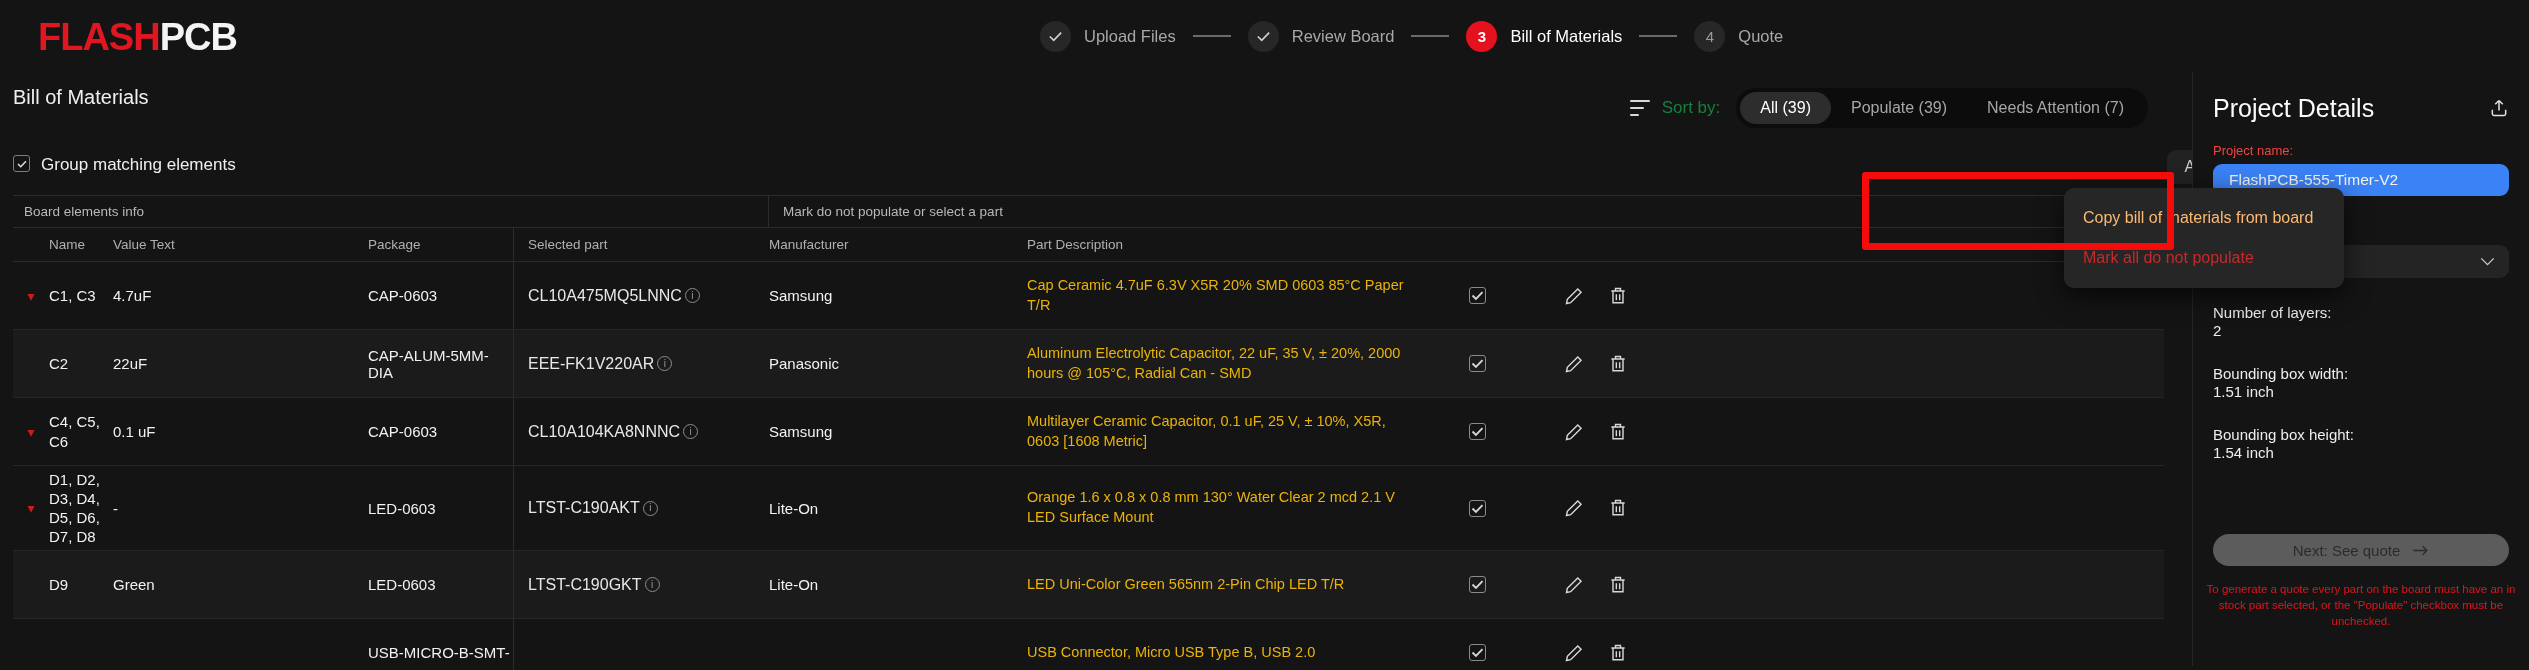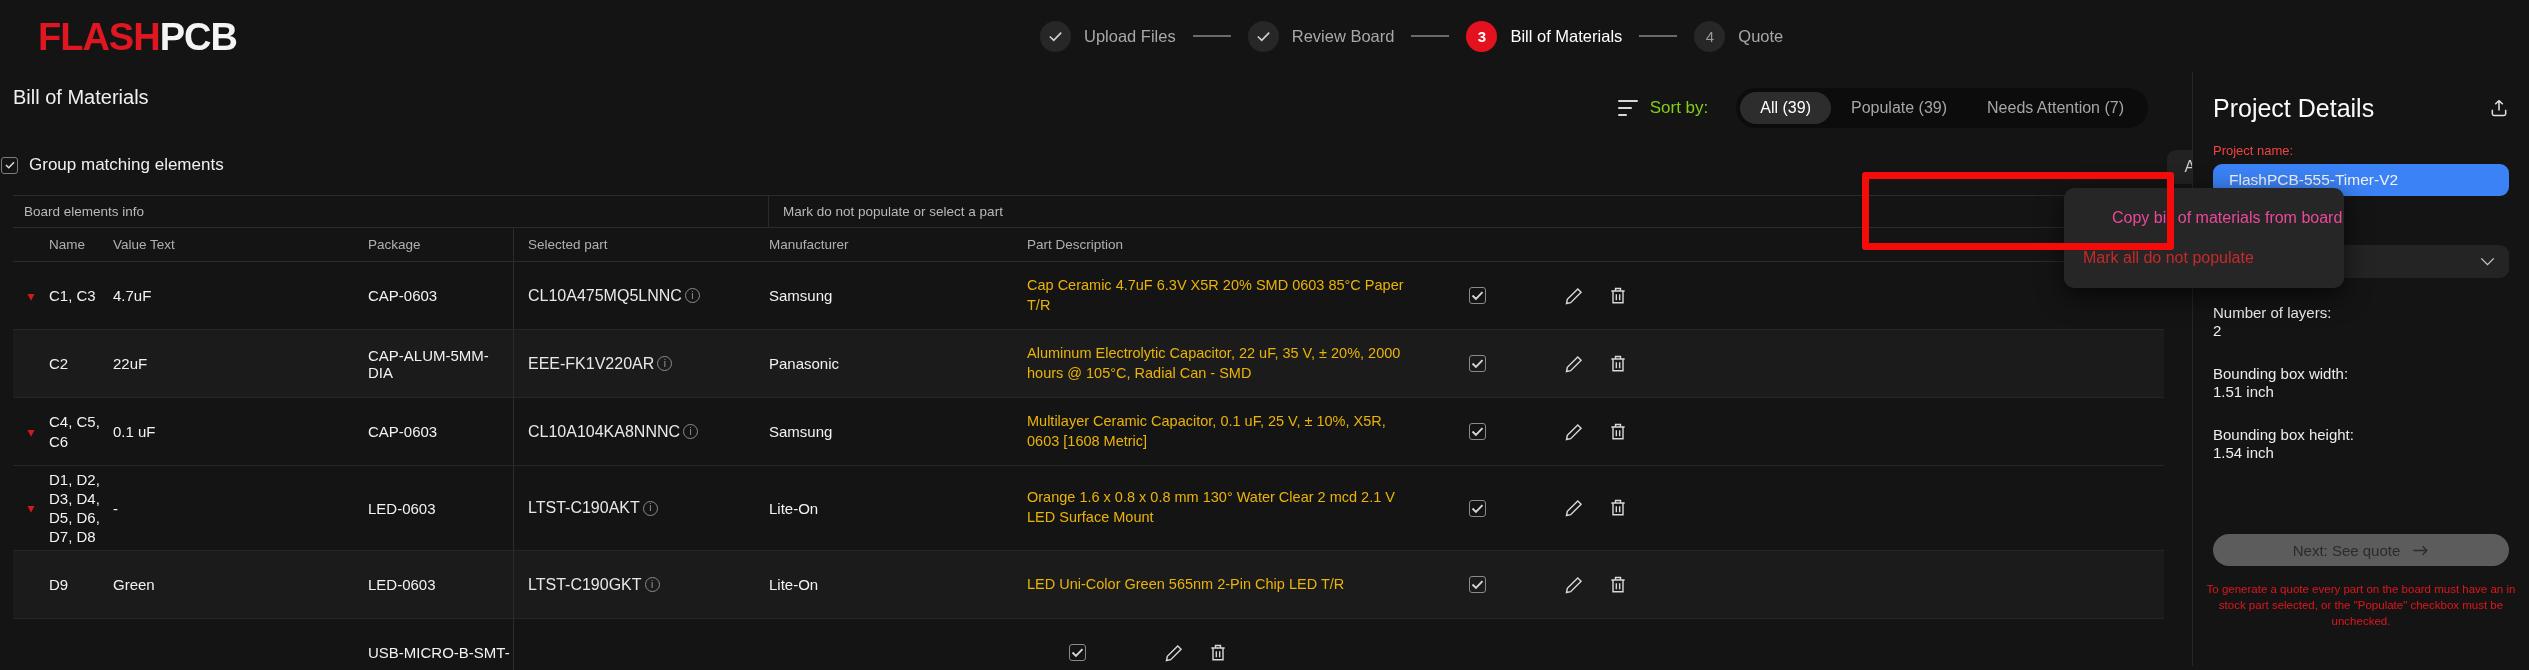--- a/index.html
+++ b/index.html
@@ -32,54 +32,54 @@
   .circ.done { background:#272727; color:#cfcfcf; }
   .circ.active { background:#e4121f; color:#fff; font-weight:bold; }
   .circ svg { width:17px; height:17px; }
   .step-label { font-size:16.5px; color:#a8a8a8; white-space:nowrap; }
   .step-label.cur { color:#ffffff; }
   .dash { width:38px; height:1.5px; background:#6a6a6a; margin:0 17px; flex:0 0 auto; }
 
   
   .page-title { position:absolute; left:13px; top:86px; font-size:20px; color:#f0f0f0; }
 
-  .group-row { position:absolute; left:1px; top:155px; display:flex; align-items:center; gap:11px; }
+  .group-row { position:absolute; left:13px; top:155px; display:flex; align-items:flex-start; gap:11px; }
   .cbx {
     width:17px; height:17px; border:1.5px solid #7d7d7d; border-radius:3px;
     display:flex; align-items:center; justify-content:center; background:transparent;
   }
   .cbx svg { width:12px; height:12px; }
   .group-row .lbl { font-size:17px; color:#efefef; }
 
   .sortwrap { position:absolute; right:381px; top:88px; display:flex; align-items:center; gap:12px; }
   .sort-icon { width:20px; height:16px; display:flex; flex-direction:column; justify-content:space-between; }
   .sort-icon i { display:block; height:2.2px; background:#d9d9d9; border-radius:1px; }
   .sort-icon i:nth-child(1){ width:20px; }
   .sort-icon i:nth-child(2){ width:14px; }
   .sort-icon i:nth-child(3){ width:9px; }
-  .sortlabel { font-size:17px; color:#84cc16; margin-right:16px;text-align:right; }
+  .sortlabel { font-size:17px; color:#15803d; margin-right:4px;text-align:right; }
   .segwrap { display:flex; align-items:center; background:#0c0c0c; border-radius:22px; padding:4px; }
   .seg { font-size:16px; color:#a6a6a6; padding:7px 20px; border-radius:18px; white-space:nowrap; }
   .seg.on { background:#2d2d2d; color:#ffffff; }
 
   .addtools {
     position:absolute; right:195px; top:150px;
     background:#222222; border-radius:9px;
     padding:8px 17px; display:flex; align-items:center; gap:11px;
   }
   .addtools span { font-size:16px; color:#cccccc; }
   .chev { width:13px; height:8px; }
 
   .dropdown {
     position:absolute; right:185px; top:188px; width:280px;
     background:#262626; border-radius:10px; padding:10px 0;
     box-shadow:0 8px 26px rgba(0,0,0,.65); z-index:40;
   }
   .dd-item { font-size:16px; padding:11px 19px; white-space:nowrap; }
-  .dd-item.hl { color:#ec4899;margin-left:29px; }
+  .dd-item.hl { color:#fdba74; }
   .dd-item.danger { color:#c62a2a; }
 
   .annot {
     position:absolute; left:1862px; top:172px; width:312px; height:78px;
     border:7px solid #f60b0b; border-radius:3px; z-index:60; pointer-events:none;
   }
 
   
   .table { position:absolute; left:13px; top:195px; width:2151px; }
   .grouphdr { display:flex; height:33px; align-items:center; border-bottom:1px solid #2b2b2b; border-top:1px solid #2b2b2b; }
@@ -423,20 +423,21 @@
     <div class="row">
       <div class="c-exp"></div>
       <div class="c-name namecell"></div>
       <div class="c-val cell"></div>
       <div class="c-pkg cell">USB-MICRO-B-SMT-</div>
       <div class="c-sep"></div>
       <div class="c-part partcell">
         <span></span>
       </div>
       <div class="c-mfr cell"></div>
+      <div class="c-desc desccell">USB Connector, Micro USB Type B, USB 2.0</div>
       <div class="c-pop popcell">
         <div class="cbx2">
             <svg viewBox="0 0 24 24" fill="none" stroke="#d6d6d6" stroke-width="3">
               <path d="M4 12l5.5 5.5L20 6.5"></path>
             </svg>
           </div>
       </div>
       <div class="c-act actcell">
         <span class="icnbtn">
             <svg viewBox="0 0 24 24" fill="none" stroke="currentColor" stroke-width="1.7">

